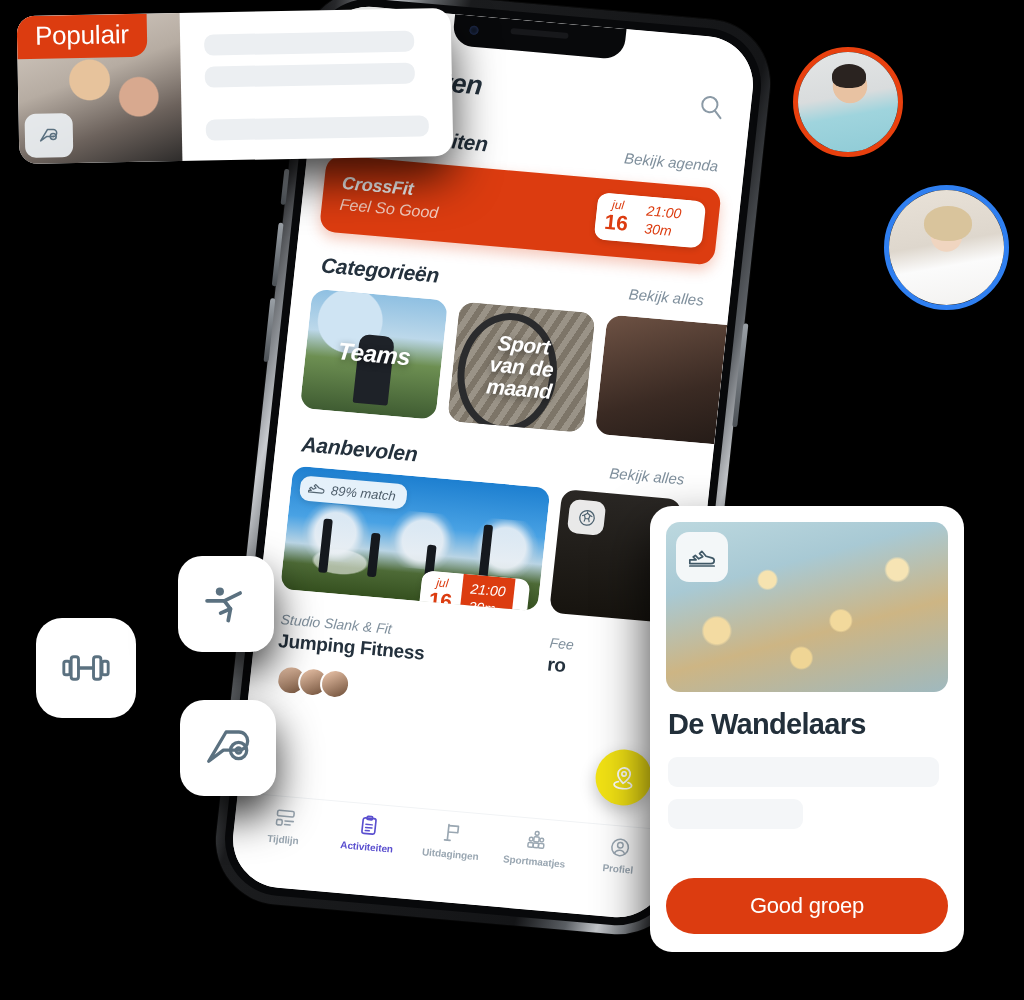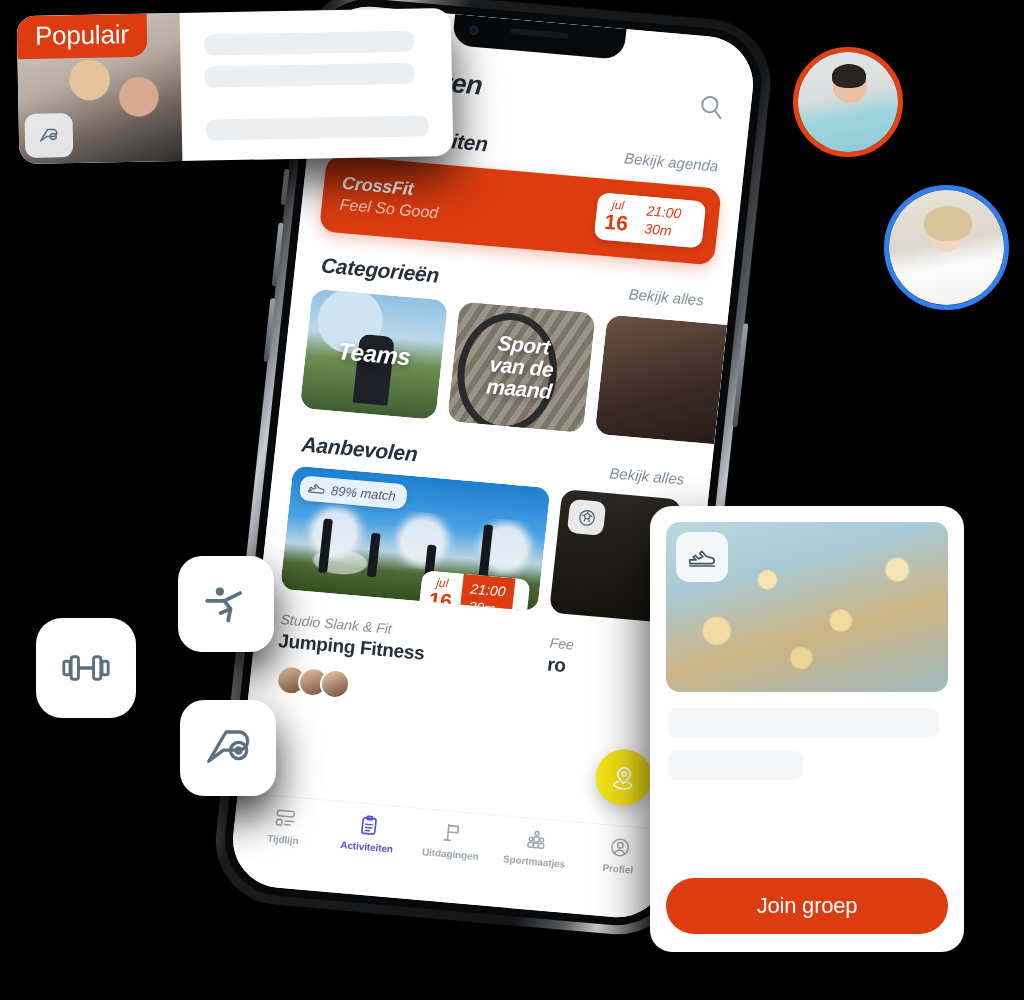--- a/index.html
+++ b/index.html
@@ -533,23 +533,24 @@
 
   <div id="wandel-card">
     <div id="wandel-photo">
       <div id="wandel-icon">
         <svg width="30" height="28" viewBox="0 0 32 28" fill="none">
           <path d="M3 21h22.6c2 0 3.4-1.4 3.4-3.1 0-1.4-1-2.6-2.5-3l-6.2-1.7-4.5-5.3-2.4 2.4 3.4 3.4-4.3 2.2-3.6-3.6L6.6 14 9.7 17H3v4z" stroke="#3f5866" stroke-width="1.8" stroke-linejoin="round" fill="none"></path>
           <path d="M3 23.6h26" stroke="#3f5866" stroke-width="1.8" stroke-linecap="round"></path>
         </svg>
       </div>
     </div>
+    <div id="wandel-title">De Wandelaars</div>
     <div class="sk-a"></div>
     <div class="sk-b"></div>
-    <button id="join-btn">Join groep</button>
+    <button id="join-btn">Good groep</button>
   </div>
 
   <div class="float-tile" id="tile-dumbbell">
     <svg width="54" height="54" viewBox="0 0 56 56" fill="none">
       <rect x="5" y="21" width="6.4" height="14" rx="2.2" stroke="#5b7180" stroke-width="3"></rect>
       <rect x="12.6" y="16.4" width="7.6" height="23.2" rx="2.6" stroke="#5b7180" stroke-width="3"></rect>
       <rect x="35.8" y="16.4" width="7.6" height="23.2" rx="2.6" stroke="#5b7180" stroke-width="3"></rect>
       <rect x="44.6" y="21" width="6.4" height="14" rx="2.2" stroke="#5b7180" stroke-width="3"></rect>
       <path d="M21.4 28h13.2" stroke="#5b7180" stroke-width="3.4" stroke-linecap="round"></path>
     </svg>

